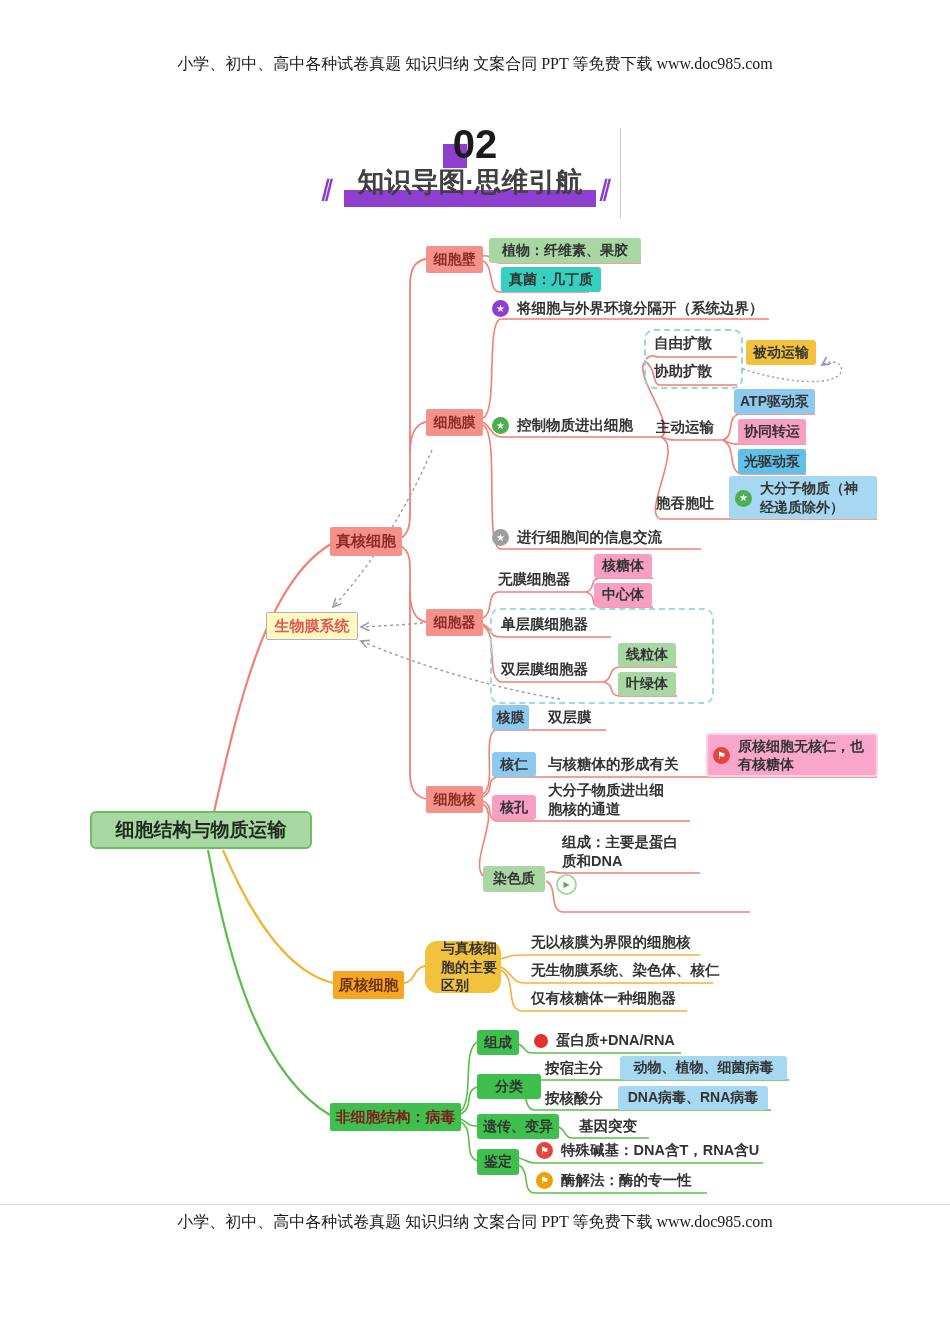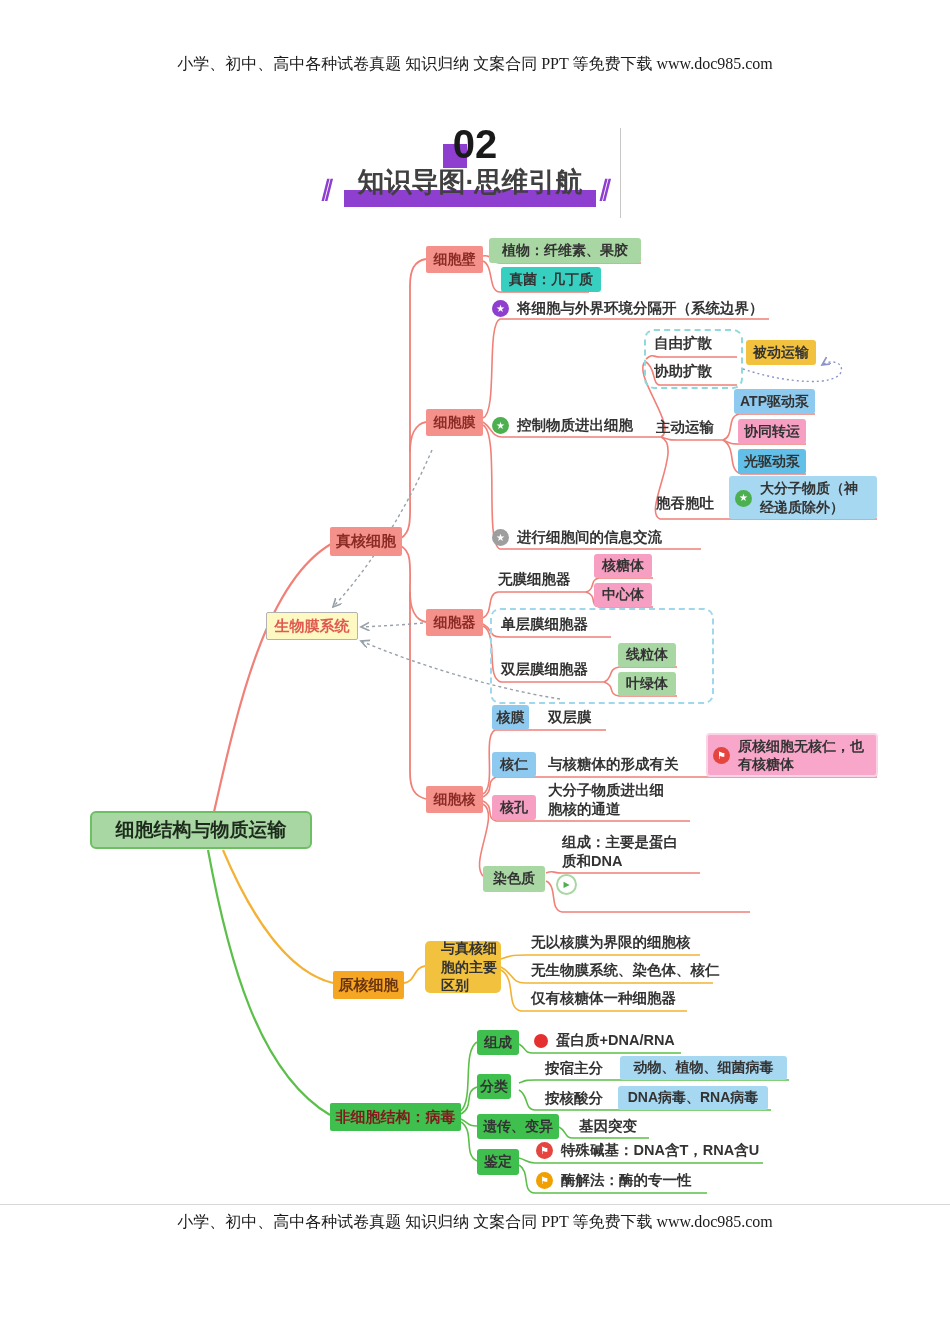--- a/index.html
+++ b/index.html
@@ -178,34 +178,34 @@
   </div>
   <div class="abs node box pink" style="left:492px;top:795px;width:44px;height:25px;">核孔</div>
   <div class="abs node txt wrap" style="left:548px;top:781px;width:120px;">大分子物质进出细胞核的通道</div>
   <div class="abs node box lgreen" style="left:483px;top:866px;width:62px;height:26px;">染色质</div>
   <div class="abs node txt wrap" style="left:562px;top:833px;width:120px;">组成：主要是蛋白质和DNA</div>
   <div class="abs node item" style="left:556px;top:873px;align-items:center;">
     <span class="icircle ic-play">▶</span>
   </div>
 
   <div class="abs node chip orange" style="left:333px;top:971px;width:71px;height:28px;font-size:15px;">原核细胞</div>
-  <div class="abs node box gold" style="left:425px;top:941px;width:76px;height:52px;border-radius:5px;padding-left:16px;">
+  <div class="abs node box gold" style="left:425px;top:941px;width:76px;height:52px;border-radius:12px;padding-left:16px;">
     <span class="txt wrap" style="width:72px;font-size:14px;text-align:left;">与真核细胞的主要区别</span>
   </div>
   <div class="abs node txt" style="left:531px;top:933px;">无以核膜为界限的细胞核</div>
   <div class="abs node txt" style="left:531px;top:961px;">无生物膜系统、染色体、核仁</div>
   <div class="abs node txt" style="left:531px;top:989px;">仅有核糖体一种细胞器</div>
 
   <div class="abs node chip vgreen" style="left:330px;top:1103px;width:131px;height:28px;font-size:15px;">非细胞结构：病毒</div>
   <div class="abs node box vgreen" style="left:477px;top:1030px;width:42px;height:25px;">组成</div>
   <div class="abs node item" style="left:534px;top:1031px;align-items:center;">
     <span class="ic-dot" style="margin-top:0;"></span>
     <span class="txt">蛋白质+DNA/RNA</span>
   </div>
-  <div class="abs node box vgreen" style="left:477px;top:1074px;width:34px;height:25px;">分类</div>
+  <div class="abs node box vgreen" style="left:477px;top:1074px;width:64px;height:25px;">分类</div>
   <div class="abs node txt" style="left:545px;top:1059px;">按宿主分</div>
   <div class="abs node box skyblue" style="left:620px;top:1056px;width:167px;height:24px;">动物、植物、细菌病毒</div>
   <div class="abs node txt" style="left:545px;top:1089px;">按核酸分</div>
   <div class="abs node box skyblue" style="left:618px;top:1086px;width:150px;height:24px;">DNA病毒、RNA病毒</div>
   <div class="abs node box vgreen" style="left:477px;top:1114px;width:82px;height:25px;">遗传、变异</div>
   <div class="abs node txt" style="left:579px;top:1117px;">基因突变</div>
   <div class="abs node box vgreen" style="left:477px;top:1149px;width:42px;height:26px;">鉴定</div>
   <div class="abs node item" style="left:536px;top:1141px;align-items:center;">
     <span class="icircle ic-redflag" style="margin-top:0;">⚑</span>
     <span class="txt">特殊碱基：DNA含T，RNA含U</span>

